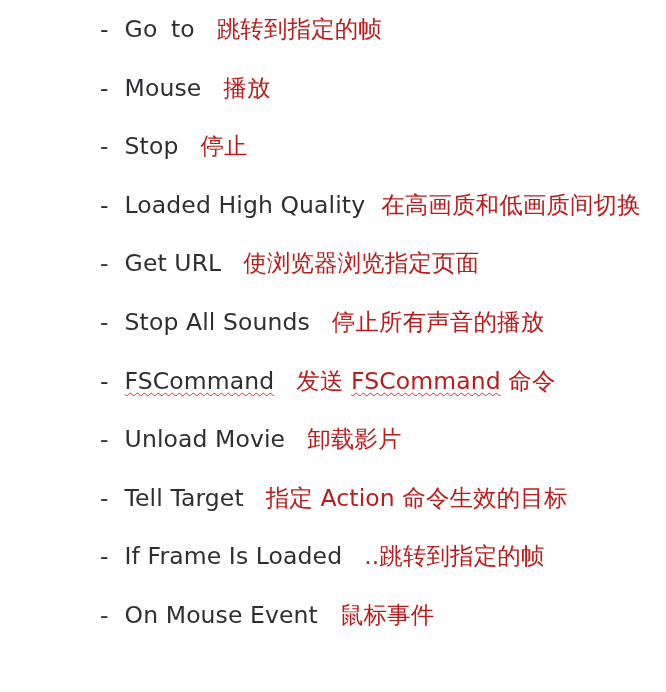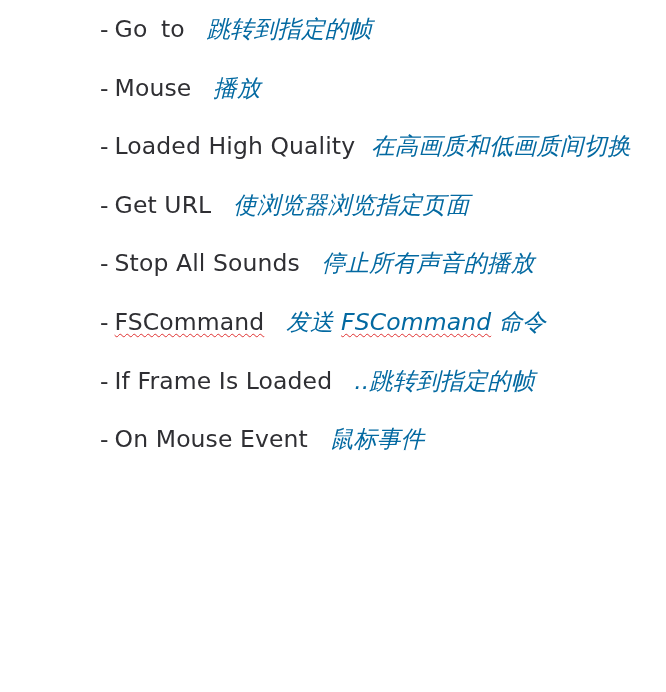--- a/index.html
+++ b/index.html
@@ -45,58 +45,60 @@
     color: #2f2f33;
   }
 
   .dash {
     display: inline-block;
     color: #2f2f33;
   }
 
   .term {
     display: inline-block;
-    margin-left: 6px;
+    margin-left: 16px;
     color: #2f2f33;
   }
 
   
   .term.wide-gap {
     word-spacing: 6px;
   }
 
   
   .misspelled {
     text-decoration: underline wavy #e03131;
     text-decoration-thickness: 1px;
     text-underline-offset: 3px;
     -webkit-text-decoration: underline wavy #e03131;
   }
 
   .gloss {
     display: inline-block;
     margin-left: 22px;
-    color: #0369a1;
+    color: #b91c1c;
     font-size: 23.5px;
-    font-style: italic;
   }
 
   .gloss .latin-inline {
     font-family: "DejaVu Sans", "Liberation Sans", sans-serif;
   }
   .gap-md { margin-left: 22px; }
   .gap-lg { margin-left: 16px; }
 </style>
 </head>
 <body>
 
 <div class="doc-page">
   <ul class="command-list">
       <li class="command-line"><span class="dash">-</span><span class="term wide-gap">Go to</span><span class="gloss gap-md">跳转到指定的帧</span></li>
       <li class="command-line"><span class="dash">-</span><span class="term">Mouse</span><span class="gloss gap-md">播放</span></li>
+      <li class="command-line"><span class="dash">-</span><span class="term">Stop</span><span class="gloss gap-md">停止</span></li>
       <li class="command-line"><span class="dash">-</span><span class="term">Loaded High Quality</span><span class="gloss gap-lg">在高画质和低画质间切换</span></li>
       <li class="command-line"><span class="dash">-</span><span class="term">Get URL</span><span class="gloss gap-md">使浏览器浏览指定页面</span></li>
       <li class="command-line"><span class="dash">-</span><span class="term">Stop All Sounds</span><span class="gloss gap-md">停止所有声音的播放</span></li>
       <li class="command-line"><span class="dash">-</span><span class="term misspelled">FSCommand</span><span class="gloss gap-md"><span>发送 </span><span class="latin-inline misspelled">FSCommand</span><span> 命令</span></span></li>
+      <li class="command-line"><span class="dash">-</span><span class="term">Unload Movie</span><span class="gloss gap-md">卸载影片</span></li>
+      <li class="command-line"><span class="dash">-</span><span class="term">Tell Target</span><span class="gloss gap-md"><span>指定 </span><span class="latin-inline">Action</span><span> 命令生效的目标</span></span></li>
       <li class="command-line"><span class="dash">-</span><span class="term">If Frame Is Loaded</span><span class="gloss gap-md">..跳转到指定的帧</span></li>
       <li class="command-line"><span class="dash">-</span><span class="term">On Mouse Event</span><span class="gloss gap-md">鼠标事件</span></li>
     </ul>
 </div>
 
 </body></html>

